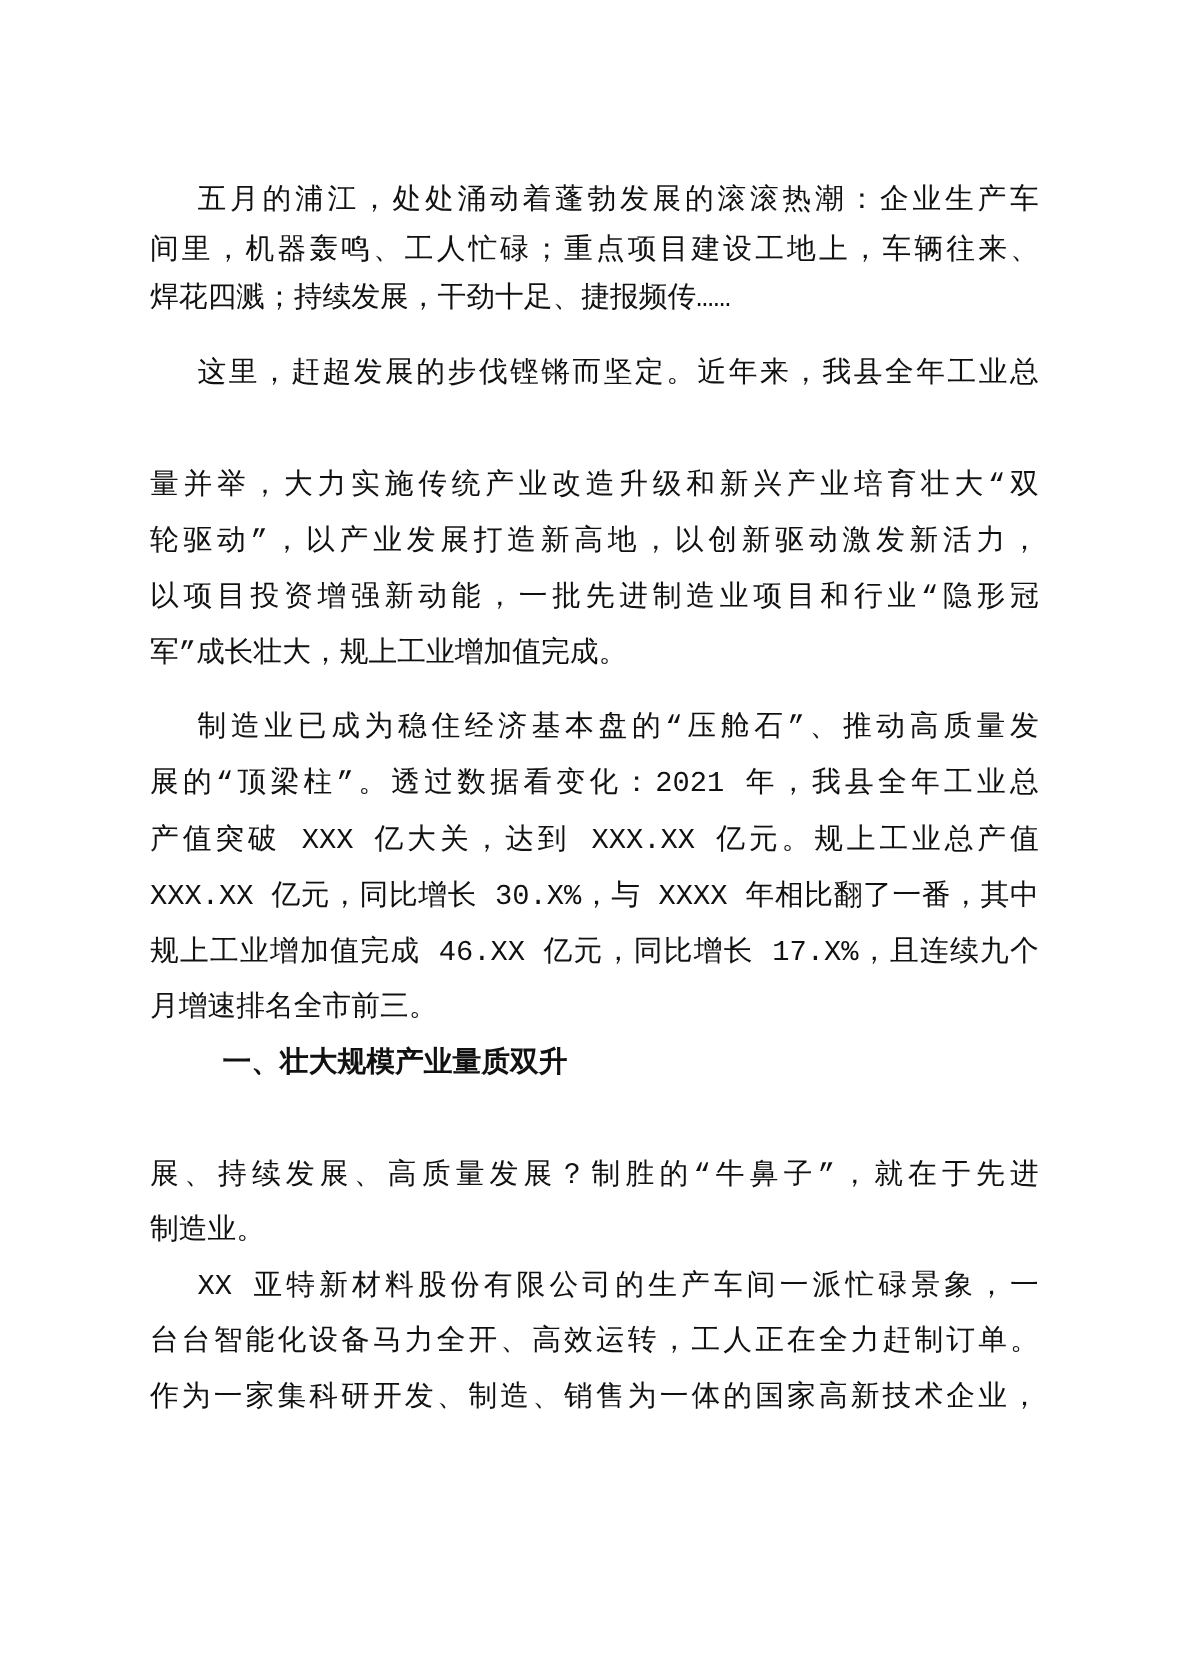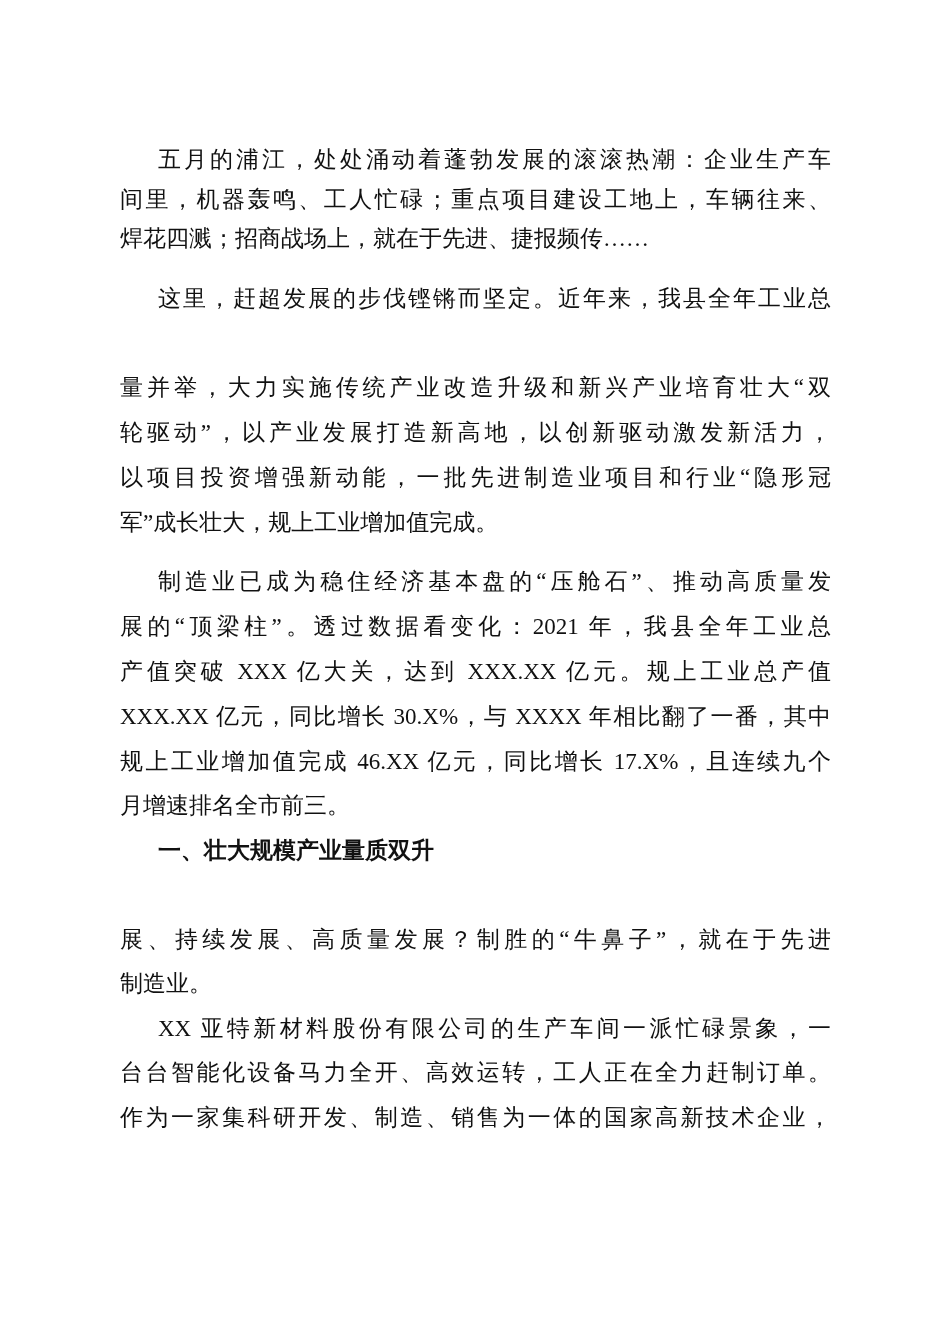--- a/index.html
+++ b/index.html
@@ -3,45 +3,46 @@
 <meta charset="utf-8">
 <style>
   html, body { margin: 0; padding: 0; background: #ffffff; }
   body { width: 950px; height: 1344px; position: relative; overflow: hidden; }
   .page { position: absolute; left: 0; top: 0; width: 950px; height: 1344px; background: #fff; }
   .line {
     position: absolute;
     left: 120px;
     width: 711px;
     height: 40px;
-    font-family: Liberation Serif, serif;
+    font-family: Liberation Mono, monospace;
     font-size: 23px;
     color: #111;
     white-space: nowrap;
     text-align: justify;
     text-align-last: justify;
     line-height: 40px;
     letter-spacing: 0px;
   }
   .line.indent { left: 158px; width: 673px; }
   .line.last { text-align-last: left; }
   .heading {
     font-family: "DejaVu Sans", "Liberation Sans", sans-serif;
     font-weight: bold;
     text-align-last: left;
+    margin-left: 20px;
   }
 </style>
 </head>
 <body>
 
 <div class="page">
 
   <div class="line indent" style="top:140px">五月的浦江，处处涌动着蓬勃发展的滚滚热潮：企业生产车</div>
   <div class="line" style="top:180px">间里，机器轰鸣、工人忙碌；重点项目建设工地上，车辆往来、</div>
-  <div class="line last" style="top:219px">焊花四溅；招商战场上，就在于先进、捷报频传……</div>
+  <div class="line last" style="top:219px">焊花四溅；持续发展，干劲十足、捷报频传……</div>
 
   <div class="line indent" style="top:279px">这里，赶超发展的步伐铿锵而坚定。近年来，我县全年工业总</div>
   <div class="line" style="top:368px">量并举，大力实施传统产业改造升级和新兴产业培育壮大“双</div>
   <div class="line" style="top:413px">轮驱动”，以产业发展打造新高地，以创新驱动激发新活力，</div>
   <div class="line" style="top:458px">以项目投资增强新动能，一批先进制造业项目和行业“隐形冠</div>
   <div class="line last" style="top:503px">军”成长壮大，规上工业增加值完成。</div>
 
   <div class="line indent" style="top:562px">制造业已成为稳住经济基本盘的“压舱石”、推动高质量发</div>
   <div class="line" style="top:607px">展的“顶梁柱”。透过数据看变化：2021 年，我县全年工业总</div>
   <div class="line" style="top:652px">产值突破 XXX 亿大关，达到 XXX.XX 亿元。规上工业总产值</div>

